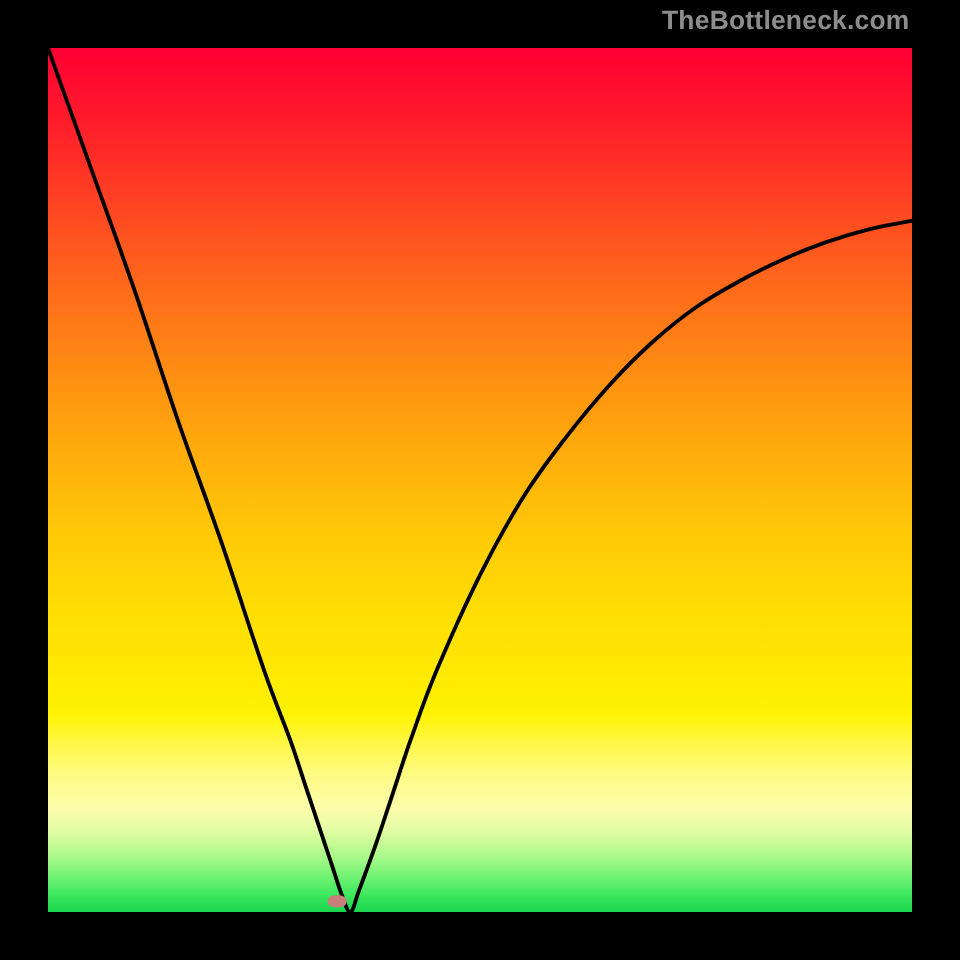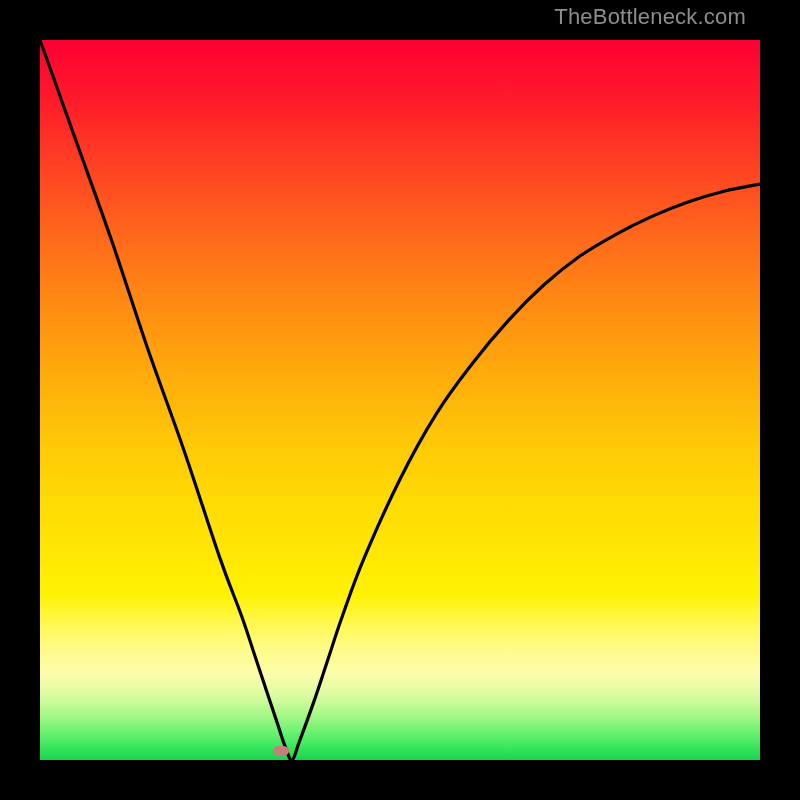--- a/index.html
+++ b/index.html
@@ -44,24 +44,24 @@
       #c9fb97 92%,
       #a0f886 94%,
       #6ff272 96%,
       #3de85f 98%,
       #19d44e 100%
     );
   }
   .watermark {
     position: absolute;
     top: 4px;
-    right: 54px;
+    right: 42px;
     color: #8d8d8d;
     font-size: 22px;
-    font-weight: 400;
+    font-weight: 700;
     letter-spacing: 0.2px;
     user-select: none;
   }
   svg.curve {
     position: absolute;
     left: 0;
     top: 0;
     width: 720px;
     height: 720px;
   }

